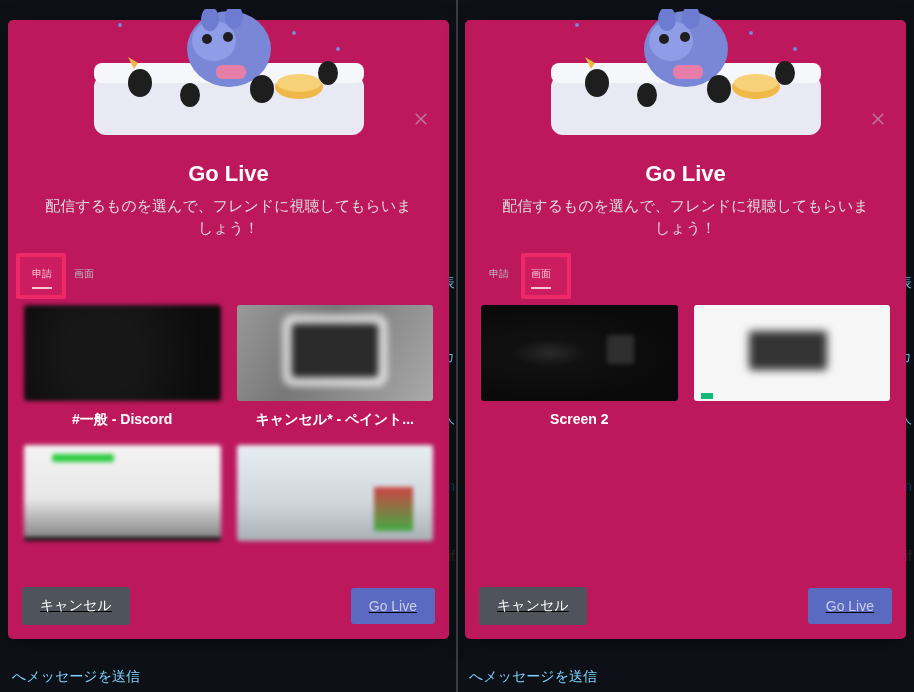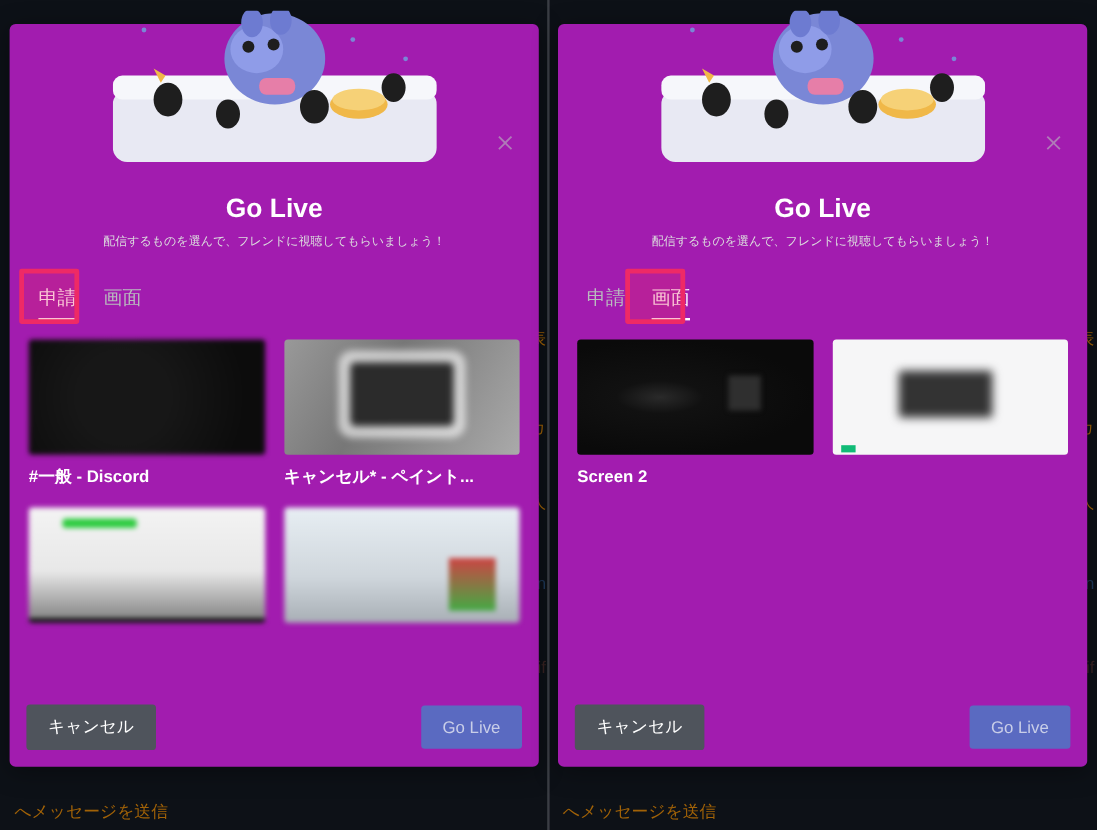--- a/index.html
+++ b/index.html
@@ -19,21 +19,21 @@
       height: 100%;
       background: #3a3d44;
     }
     .panel {
       width: 457px;
       height: 692px;
       position: relative;
       padding: 8px;
     }
     .modal {
-      background: #a21caf;
+      background: #be185d;
       border-radius: 5px;
       height: 619px;
       position: relative;
       margin-top: 12px;
       box-shadow: 0 4px 20px rgba(0,0,0,0.35);
     }
     .hero-wrap {
       height: 115px;
       display: flex;
       justify-content: center;
@@ -62,33 +62,33 @@
     .title {
       text-align: center;
       color: #fff;
       font-weight: 700;
       font-size: 22px;
       margin-top: 26px;
     }
     .subtitle {
       text-align: center;
       color: #dcddde;
-      font-size: 10px;
+      font-size: 15px;
       line-height: 1.45;
       margin: 8px 36px 0;
     }
     .tabs {
       display: flex;
       gap: 6px;
       margin: 22px 0 0 16px;
       position: relative;
     }
     .tab {
       color: #b9bbbe;
-      font-size: 16px;
+      font-size: 10px;
       padding: 6px 8px 10px;
       cursor: pointer;
       position: relative;
       text-align: right;
     }
     .tab.active { color: #fff; }
     .tab.active::after {
       content: "";
       position: absolute;
       left: 8px;
@@ -116,34 +116,35 @@
       height: 96px;
       border-radius: 3px;
       background: #1e2024;
       position: relative;
       overflow: hidden;
     }
     .card-label {
       color: #fff;
       font-size: 14px;
       font-weight: 600;
-      text-align: left;
+      text-align: center;
       margin-top: 10px;
       white-space: nowrap;
       overflow: hidden;
       text-overflow: ellipsis;
     }
     .footer {
       position: absolute;
       bottom: 14px;
       left: 14px;
       right: 14px;
       display: flex;
       justify-content: space-between;
       align-items: center;
+      text-decoration: underline;
     }
     .btn {
       padding: 10px 18px;
       border-radius: 3px;
       font-size: 14px;
       font-weight: 500;
       cursor: pointer;
       border: none;
     }
     .btn-cancel { background: #4f545c; color: #fff; }
@@ -159,21 +160,21 @@
     .th-taskbar::after { content:""; position:absolute; left:0; right:0; bottom:-6px; height:10px; background:#111; }
     .th-green::before { content:""; position:absolute; left:14%; bottom:-10px; width:32%; height:8px; background:#2ecc40; }
     .th-screen1 { background: radial-gradient(ellipse at 35% 50%, #2a2a2a 0%, #111 20%, #0a0a0a 70%); }
     .th-screen1::after { content:""; position:absolute; right:22%; top:32%; width:14%; height:30%; background:#2f2f2f; filter: blur(2px);}
     .th-screen2 { background:#f6f6f7; position:relative;}
     .th-screen2::before { content:""; position:absolute; left:28%; top:28%; width:40%; height:40%; background:#333; border-radius:2px; filter: blur(4px);}
     .th-screen2::after { content:""; position:absolute; left:4%; bottom:2px; width:12px; height:6px; background:#1b7; }
     
     .ghost {
       position: absolute;
-      color: #a16207;
+      color: #7dd3fc;
       font-size: 14px;
       pointer-events: none;
       white-space: nowrap;
     }
   </style>
 </head>
 <body>
 
 <div class="panel">
   <span class="ghost" style="right:2px; top:274px;">由表</span>

